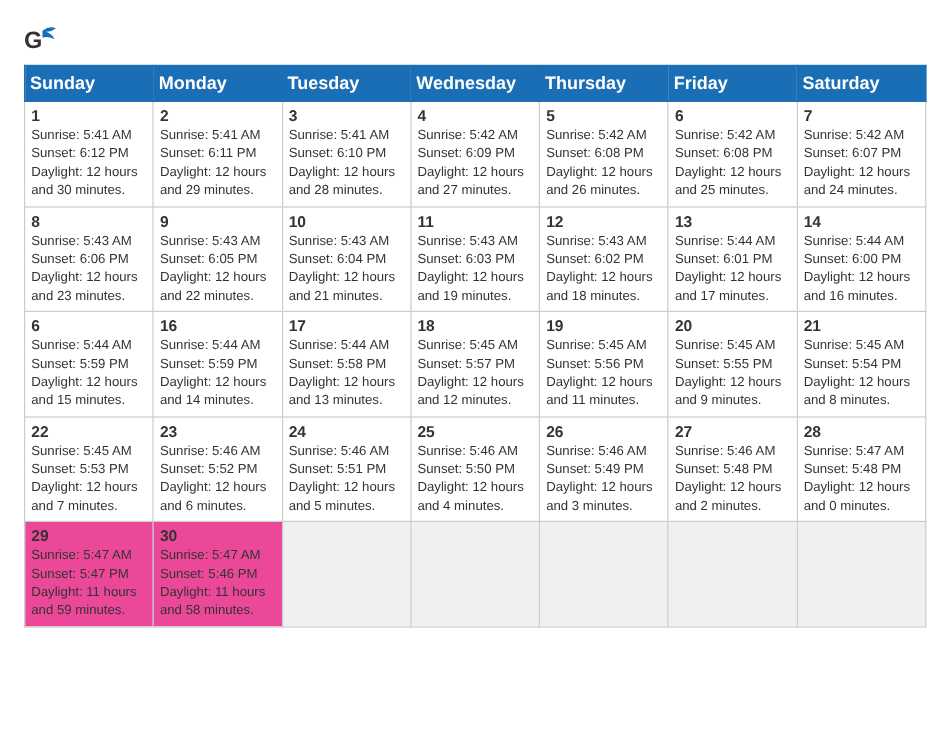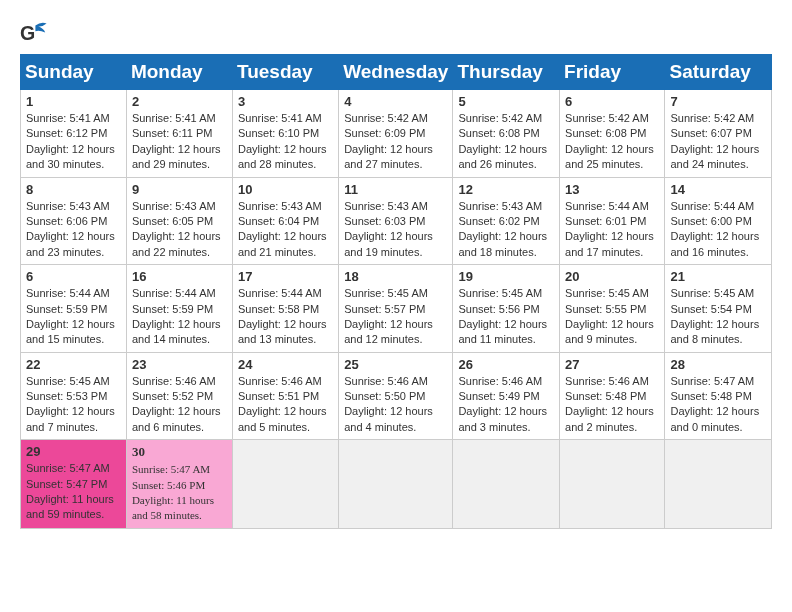--- a/index.html
+++ b/index.html
@@ -30,21 +30,21 @@
     .calendar {
       width: 100%;
       border-collapse: collapse;
       font-size: 11px;
     }
     .calendar th {
       background: #1a6eb5;
       color: #fff;
       padding: 6px 4px;
       text-align: left;
-      font-size: 19px;
+      font-size: 15px;
       font-weight: bold;
       border: 1px solid #1a6eb5;
     }
     .calendar td {
       border: 1px solid #ccc;
       vertical-align: top;
       padding: 4px 5px;
       width: 14.28%;
       min-height: 80px;
       background: #fff;
@@ -284,21 +284,21 @@
         </div>
       </td>
       </tr>
       <tr class="last-week">
         <td style="background: #ec4899;">
         <span class="day-num">29</span>
         <div class="day-info">
           Sunrise: 5:47 AM<br>Sunset: 5:47 PM<br>Daylight: 11 hours and 59 minutes.
         </div>
       </td>
-        <td style="background: #f9a8d4; font-family: Liberation Serif, serif;">
+        <td style="background: #ec4899;">
         <span class="day-num">30</span>
         <div class="day-info">
           Sunrise: 5:47 AM<br>Sunset: 5:46 PM<br>Daylight: 11 hours and 58 minutes.
         </div>
       </td>
         <td class="empty-cell" style="background: rgb(240, 240, 240);"></td>
         <td class="empty-cell" style="background: rgb(240, 240, 240);"></td>
         <td class="empty-cell" style="background: rgb(240, 240, 240);"></td>
         <td class="empty-cell" style="background: rgb(240, 240, 240);"></td>
         <td class="empty-cell" style="background: rgb(240, 240, 240);"></td>

